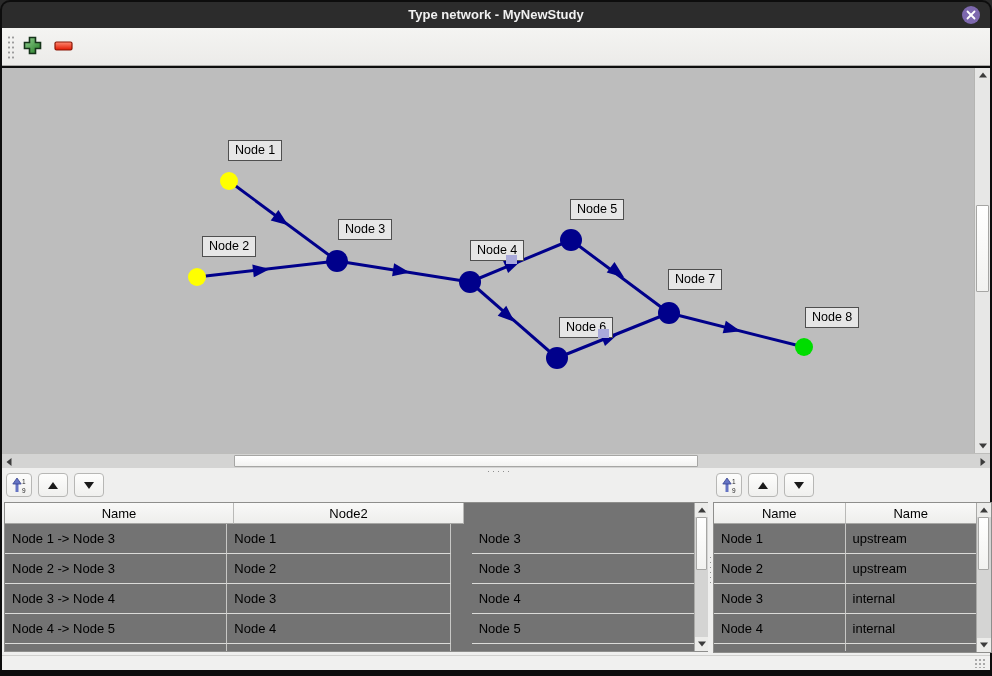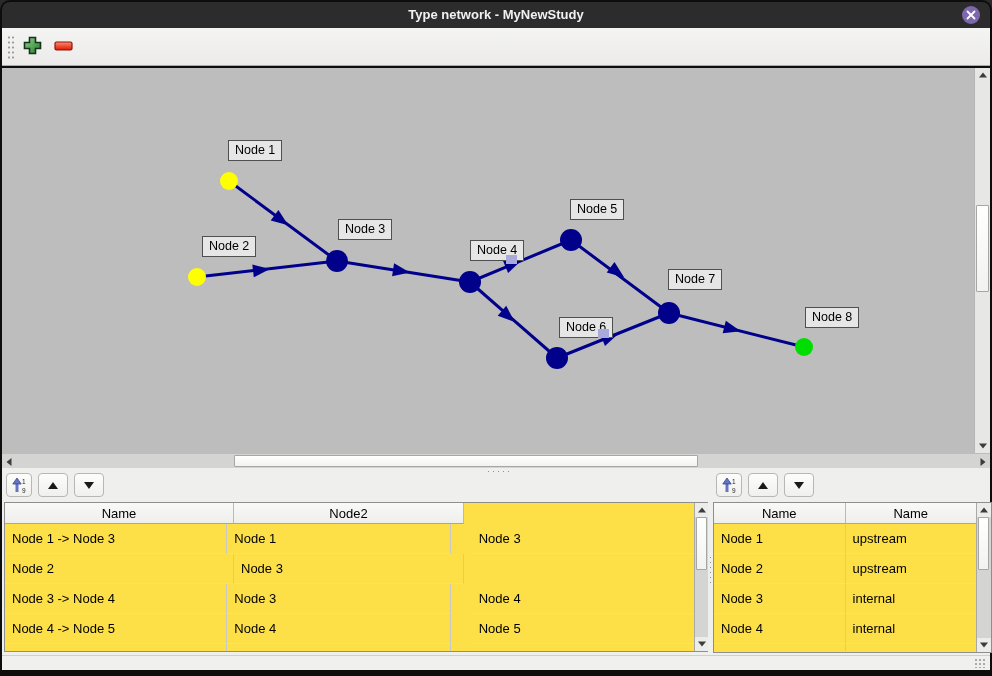--- a/index.html
+++ b/index.html
@@ -49,21 +49,21 @@
   .vsplit .dots{position:absolute;left:1px;top:82px;width:3px;height:30px;background-image:radial-gradient(circle,#8f8f8f 0.8px,transparent 1px);background-size:3px 5px;}
   .statusbar{position:absolute;left:2px;top:655px;width:988px;height:15px;background:#f0f0ef;border-top:1px solid #cfcfcd;}
   .grip{position:absolute;right:4px;bottom:2px;width:12px;height:10px;background-image:radial-gradient(circle,#a9a9a9 0.9px,transparent 1.1px);background-size:4px 4px;}
 
   
   .mini-btn{position:absolute;top:0;height:24px;border:1px solid #b7b7b5;border-radius:4px;background:linear-gradient(#fdfdfc,#f0f0ee);padding:0;cursor:pointer;display:flex;align-items:center;justify-content:center;}
   .tri-up{width:0;height:0;border-left:5.5px solid transparent;border-right:5.5px solid transparent;border-bottom:7px solid #1a1a1a;}
   .tri-down{width:0;height:0;border-left:5.5px solid transparent;border-right:5.5px solid transparent;border-top:7px solid #1a1a1a;}
 
   
-  .twrap{position:absolute;background:#fde047;border:1px solid #8e8e8c;display:flex;}
+  .twrap{position:absolute;background:#737373;border:1px solid #8e8e8c;display:flex;}
   .tbody{position:relative;overflow:hidden;}
   .trow{display:flex;height:30px;}
   .trow.thead{height:21px;}
   .tcell{height:100%;border-right:1px solid #c7c7c5;border-bottom:1px solid #dbdbd9;font-size:13px;color:#000;line-height:29px;padding-left:7px;overflow:hidden;white-space:nowrap;}
   .thead .tcell{background:linear-gradient(#f9f9f8,#eeeeec);border-right:1px solid #b9b9b7;border-bottom:1px solid #a6a6a4;text-align:center;padding-left:0;line-height:21px;}
   .trow.partial{height:7px;}
   .trow.partial .tcell{border-bottom:none;}
   #branch-table .tcell:nth-child(1){width:229px;}
   #branch-table .tcell:nth-child(2){width:230px;}
   #branch-table .tcell:nth-child(3){width:229px;border-right:none;margin-left:21px;}
@@ -202,20 +202,21 @@
           <div class="trow thead">
             <div class="tcell">Name</div>
             <div class="tcell">Node2</div>
           </div>
           <div class="trow">
             <div class="tcell">Node 1 -&gt; Node 3</div>
             <div class="tcell">Node 1</div>
             <div class="tcell">Node 3</div>
           </div>
           <div class="trow">
+            <div class="tcell">Node 2 -&gt; Node 3</div>
             <div class="tcell">Node 2</div>
             <div class="tcell">Node 3</div>
           </div>
           <div class="trow">
             <div class="tcell">Node 3 -&gt; Node 4</div>
             <div class="tcell">Node 3</div>
             <div class="tcell">Node 4</div>
           </div>
           <div class="trow">
             <div class="tcell">Node 4 -&gt; Node 5</div>

